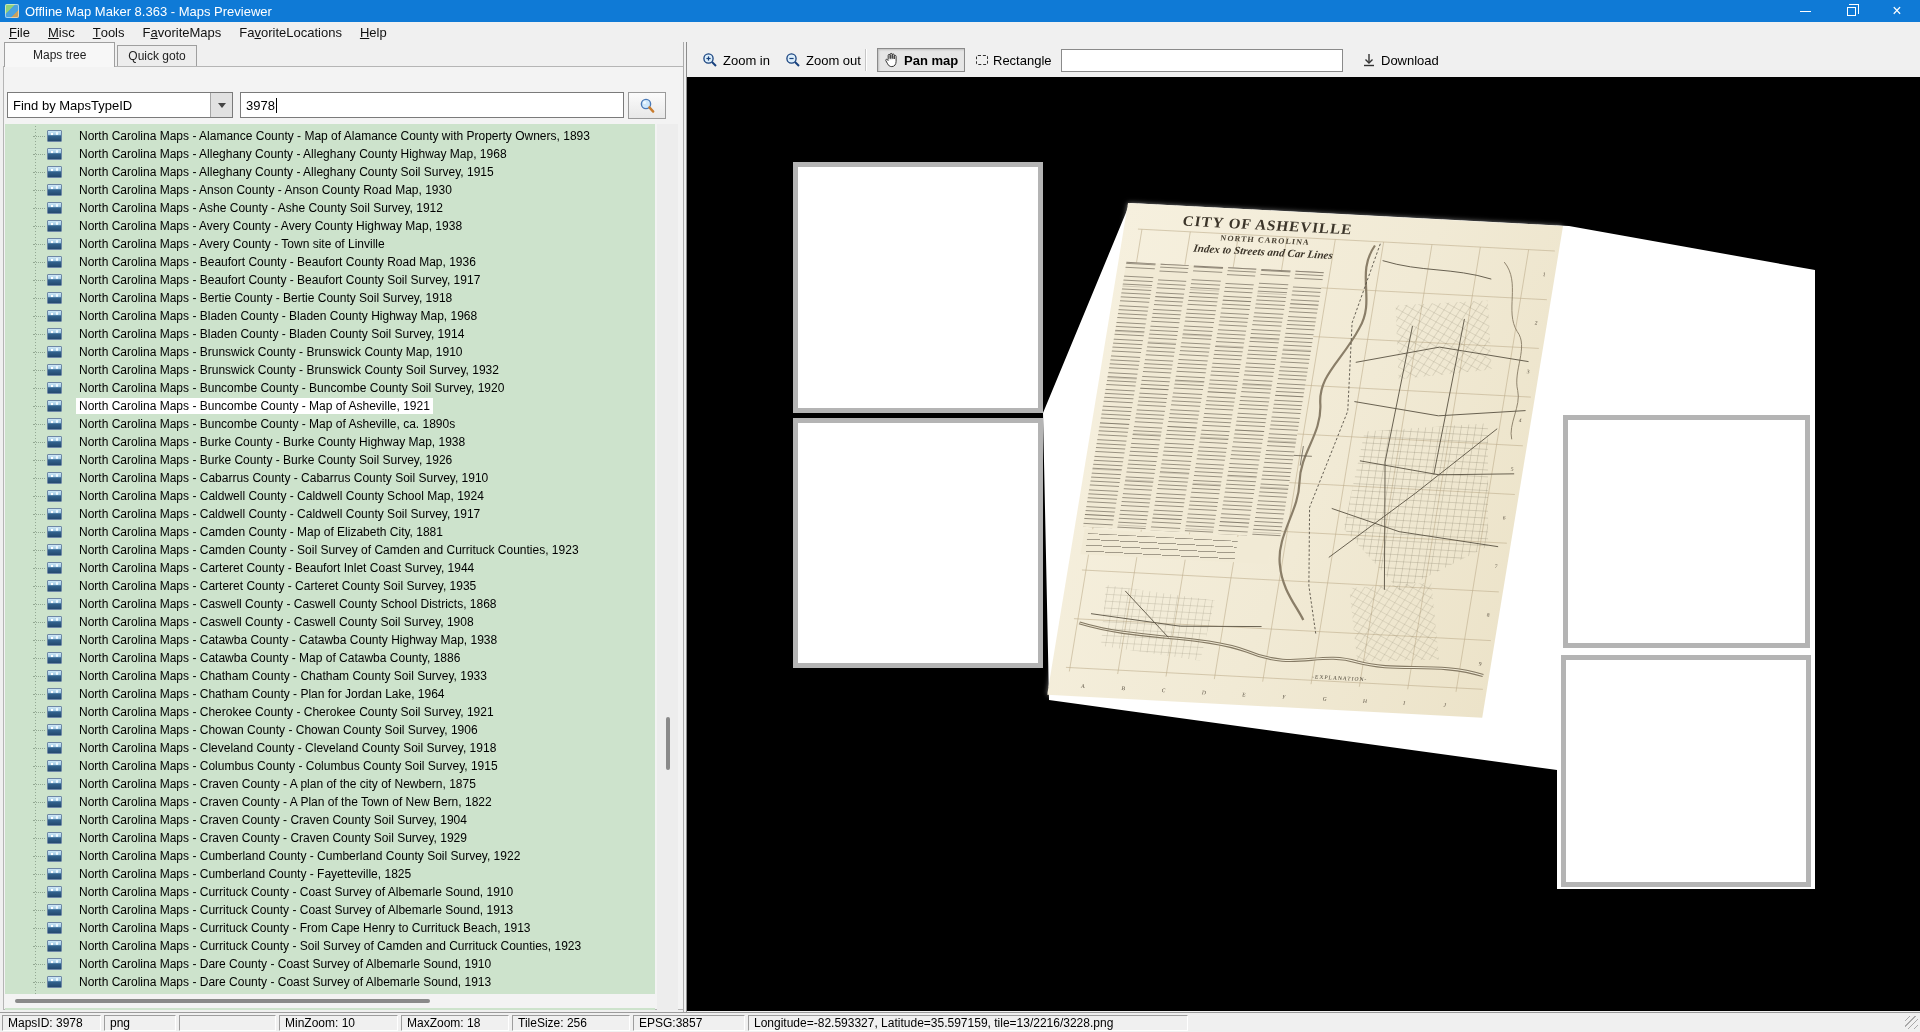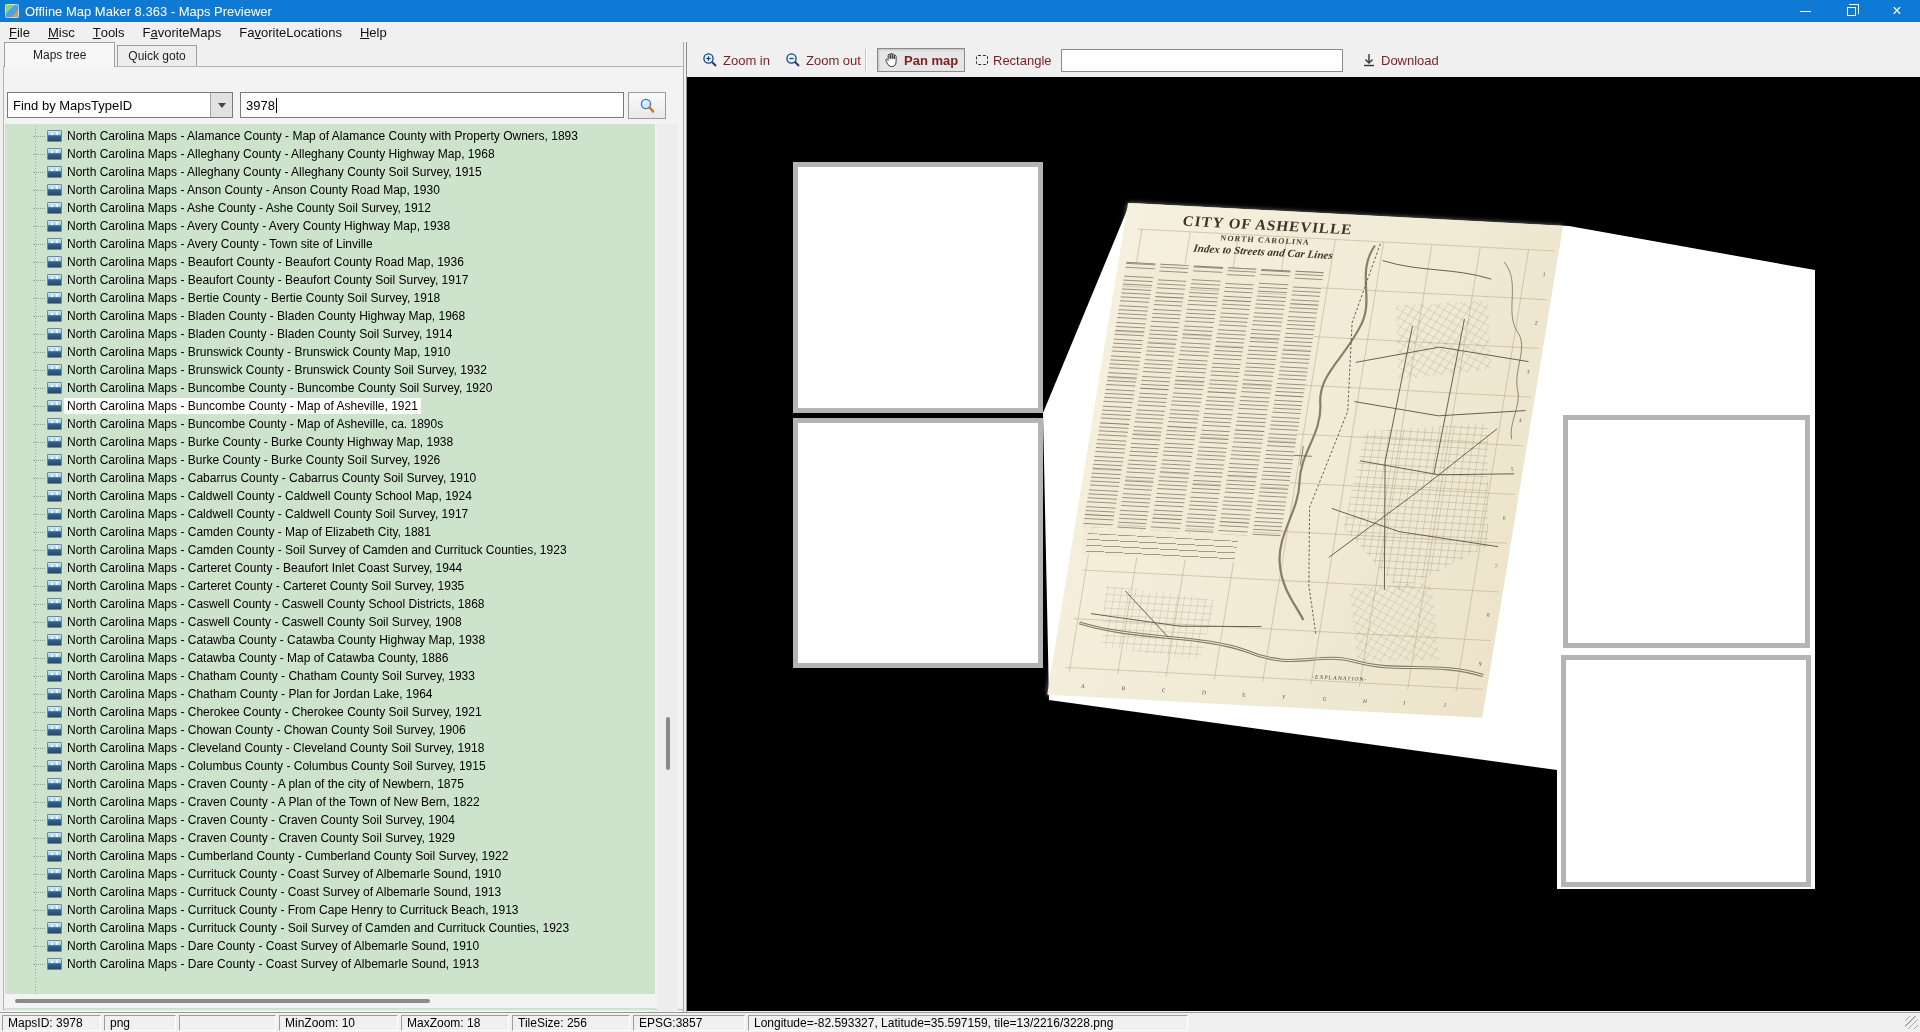--- a/index.html
+++ b/index.html
@@ -55,35 +55,35 @@
               overflow:hidden; padding-top:3px; }
   .vdots { position:absolute; left:35px; top:84px; width:1px; height:880px;
            background-image:repeating-linear-gradient(180deg,#93a893 0 1px,transparent 1px 3px); }
   .trow { height:18px; display:flex; align-items:center; padding-left:28px; white-space:nowrap; }
   .stub { width:12px; height:1px; border-top:1px dotted #93a893; margin-right:2px; }
   .ticon { width:15px; height:12px; border:1px solid #6d87a5; border-radius:1px; flex:0 0 15px;
            background:
              radial-gradient(circle at 4px 3px, #ffffff 0 1px, transparent 1.6px),
              radial-gradient(circle at 9px 2.5px, #f3fbff 0 1px, transparent 1.6px),
              linear-gradient(180deg,#cfe8f7 0%,#9cc6e2 42%,#33648f 46%,#24496f 100%); }
-  .tlabel { font-size:12px; color:#000; margin-left:2px; padding:1px 3px; }
+  .tlabel { font-size:12px; color:#000; margin-left:14px; padding:1px 3px; }
   .trow.selected .tlabel { background:#fff; }
 
   .vscroll { position:absolute; left:657px; top:82px; width:21px; height:886px; background:#ededed; }
   .vthumb { position:absolute; left:9px; top:593px; width:4px; height:53px; background:#8a8a8a; border-radius:2px; }
   .hscroll { position:absolute; left:5px; top:952px; width:650px; height:14px; background:#f3f3f3; }
   .hthumb { position:absolute; left:10px; top:5px; width:415px; height:4px; background:#8a8a8a; border-radius:2px; }
 
   .splitter { position:absolute; left:683px; top:42px; width:4px; height:970px;
               background:#f0f0f0; border-left:1px solid #ababab; border-right:1px solid #8c8c8c; }
 
   
   .toolbar { position:absolute; left:687px; top:42px; width:1233px; height:35px; background:#f0f0f0; }
   .tbtn { position:absolute; top:6px; height:24px; display:flex; align-items:center; gap:5px;
-          font-size:13px; color:#7f1d1d; padding:0 6px; border:1px solid transparent; }
+          font-size:13px; color:#000000; padding:0 6px; border:1px solid transparent; }
   .tbtn.pressed { border:1px solid #8a8a8a; background:#e6e6e6;
                   box-shadow:inset 1px 1px 2px rgba(0,0,0,.18);font-weight:bold; }
   .tsep { position:absolute; left:178px; top:7px; width:2px; height:22px;
           border-left:1px solid #c6c6c6; border-right:1px solid #fff; }
   .tbox { position:absolute; left:374px; top:7px; width:282px; height:23px; background:#fff;
           border:1px solid #8a8a8a; font-size:13px; }
   .recticon { width:12px; height:10px; border:1px dashed #333; border-radius:2px; }
 
   
   .viewport { position:absolute; left:687px; top:77px; width:1233px; height:934px;
@@ -377,20 +377,25 @@
   </div>
         <div class="trow">
     <span class="stub"></span>
     <span class="ticon"></span>
     <span class="tlabel">North Carolina Maps - Craven County - Craven County Soil Survey, 1929</span>
   </div>
         <div class="trow">
     <span class="stub"></span>
     <span class="ticon"></span>
     <span class="tlabel">North Carolina Maps - Cumberland County - Cumberland County Soil Survey, 1922</span>
+  </div>
+        <div class="trow">
+    <span class="stub"></span>
+    <span class="ticon"></span>
+    <span class="tlabel">North Carolina Maps - Cumberland County - Fayetteville, 1825</span>
   </div>
         <div class="trow">
     <span class="stub"></span>
     <span class="ticon"></span>
     <span class="tlabel">North Carolina Maps - Currituck County - Coast Survey of Albemarle Sound, 1910</span>
   </div>
         <div class="trow">
     <span class="stub"></span>
     <span class="ticon"></span>
     <span class="tlabel">North Carolina Maps - Currituck County - Coast Survey of Albemarle Sound, 1913</span>

